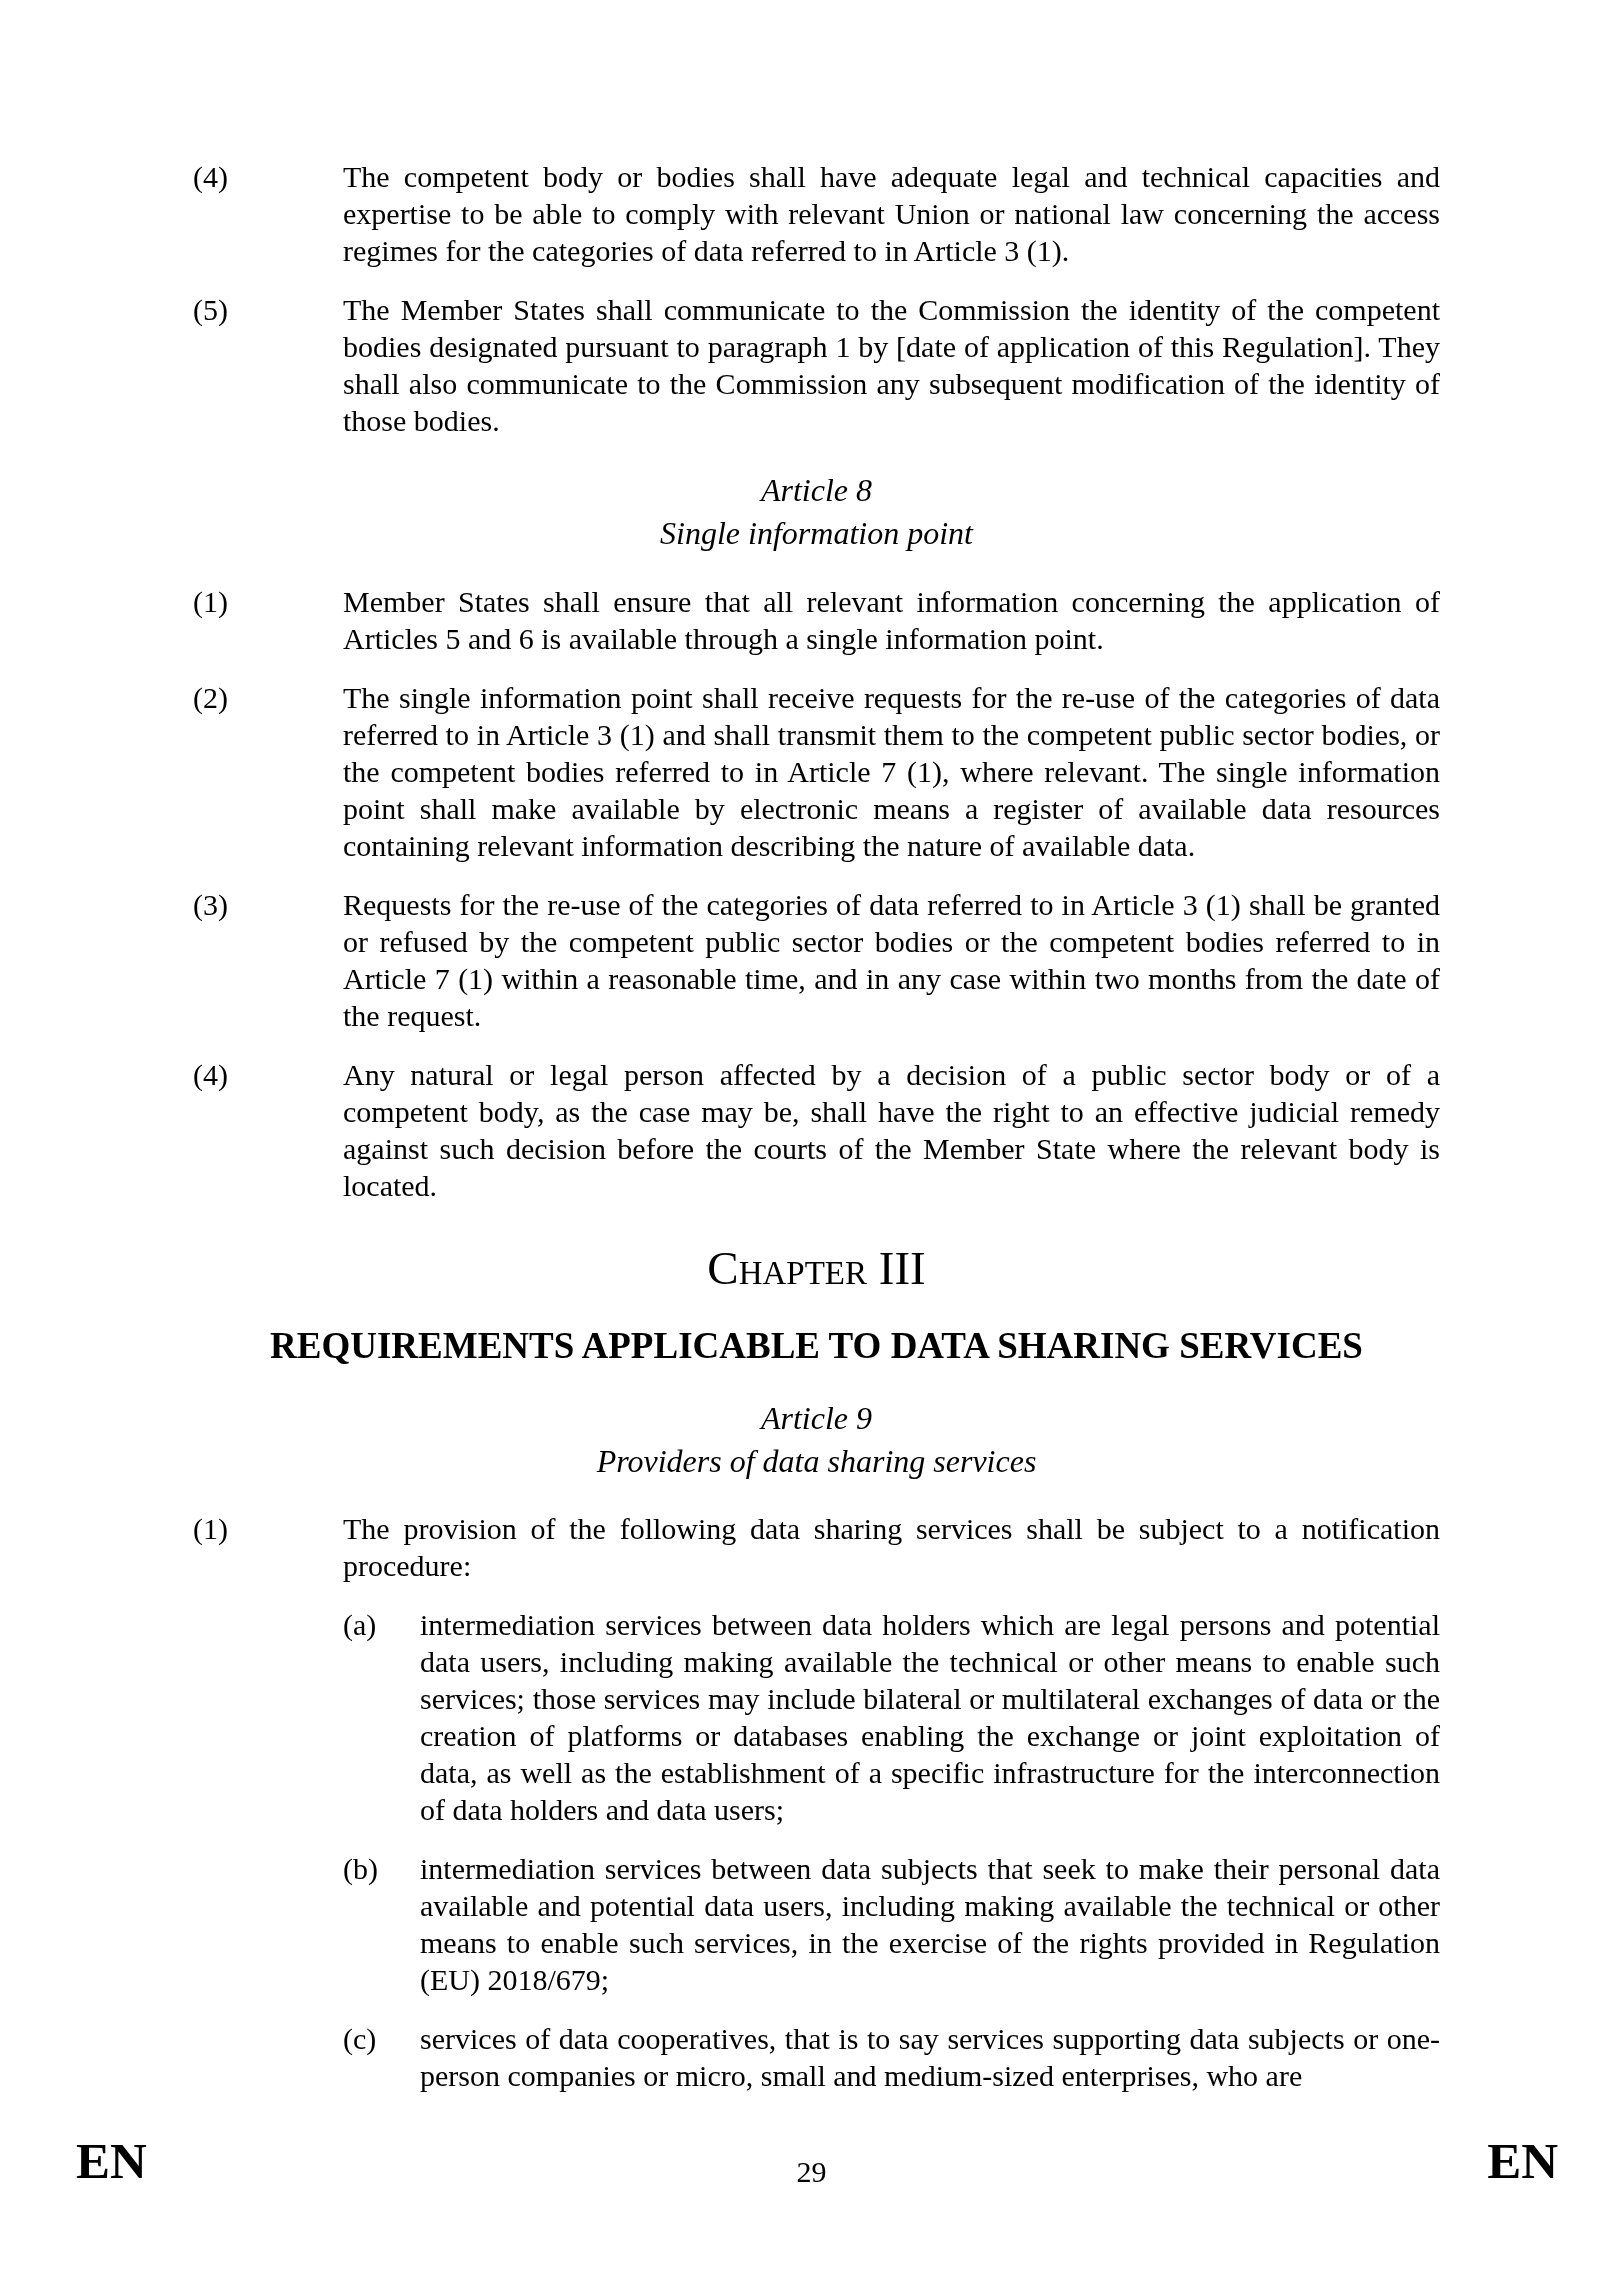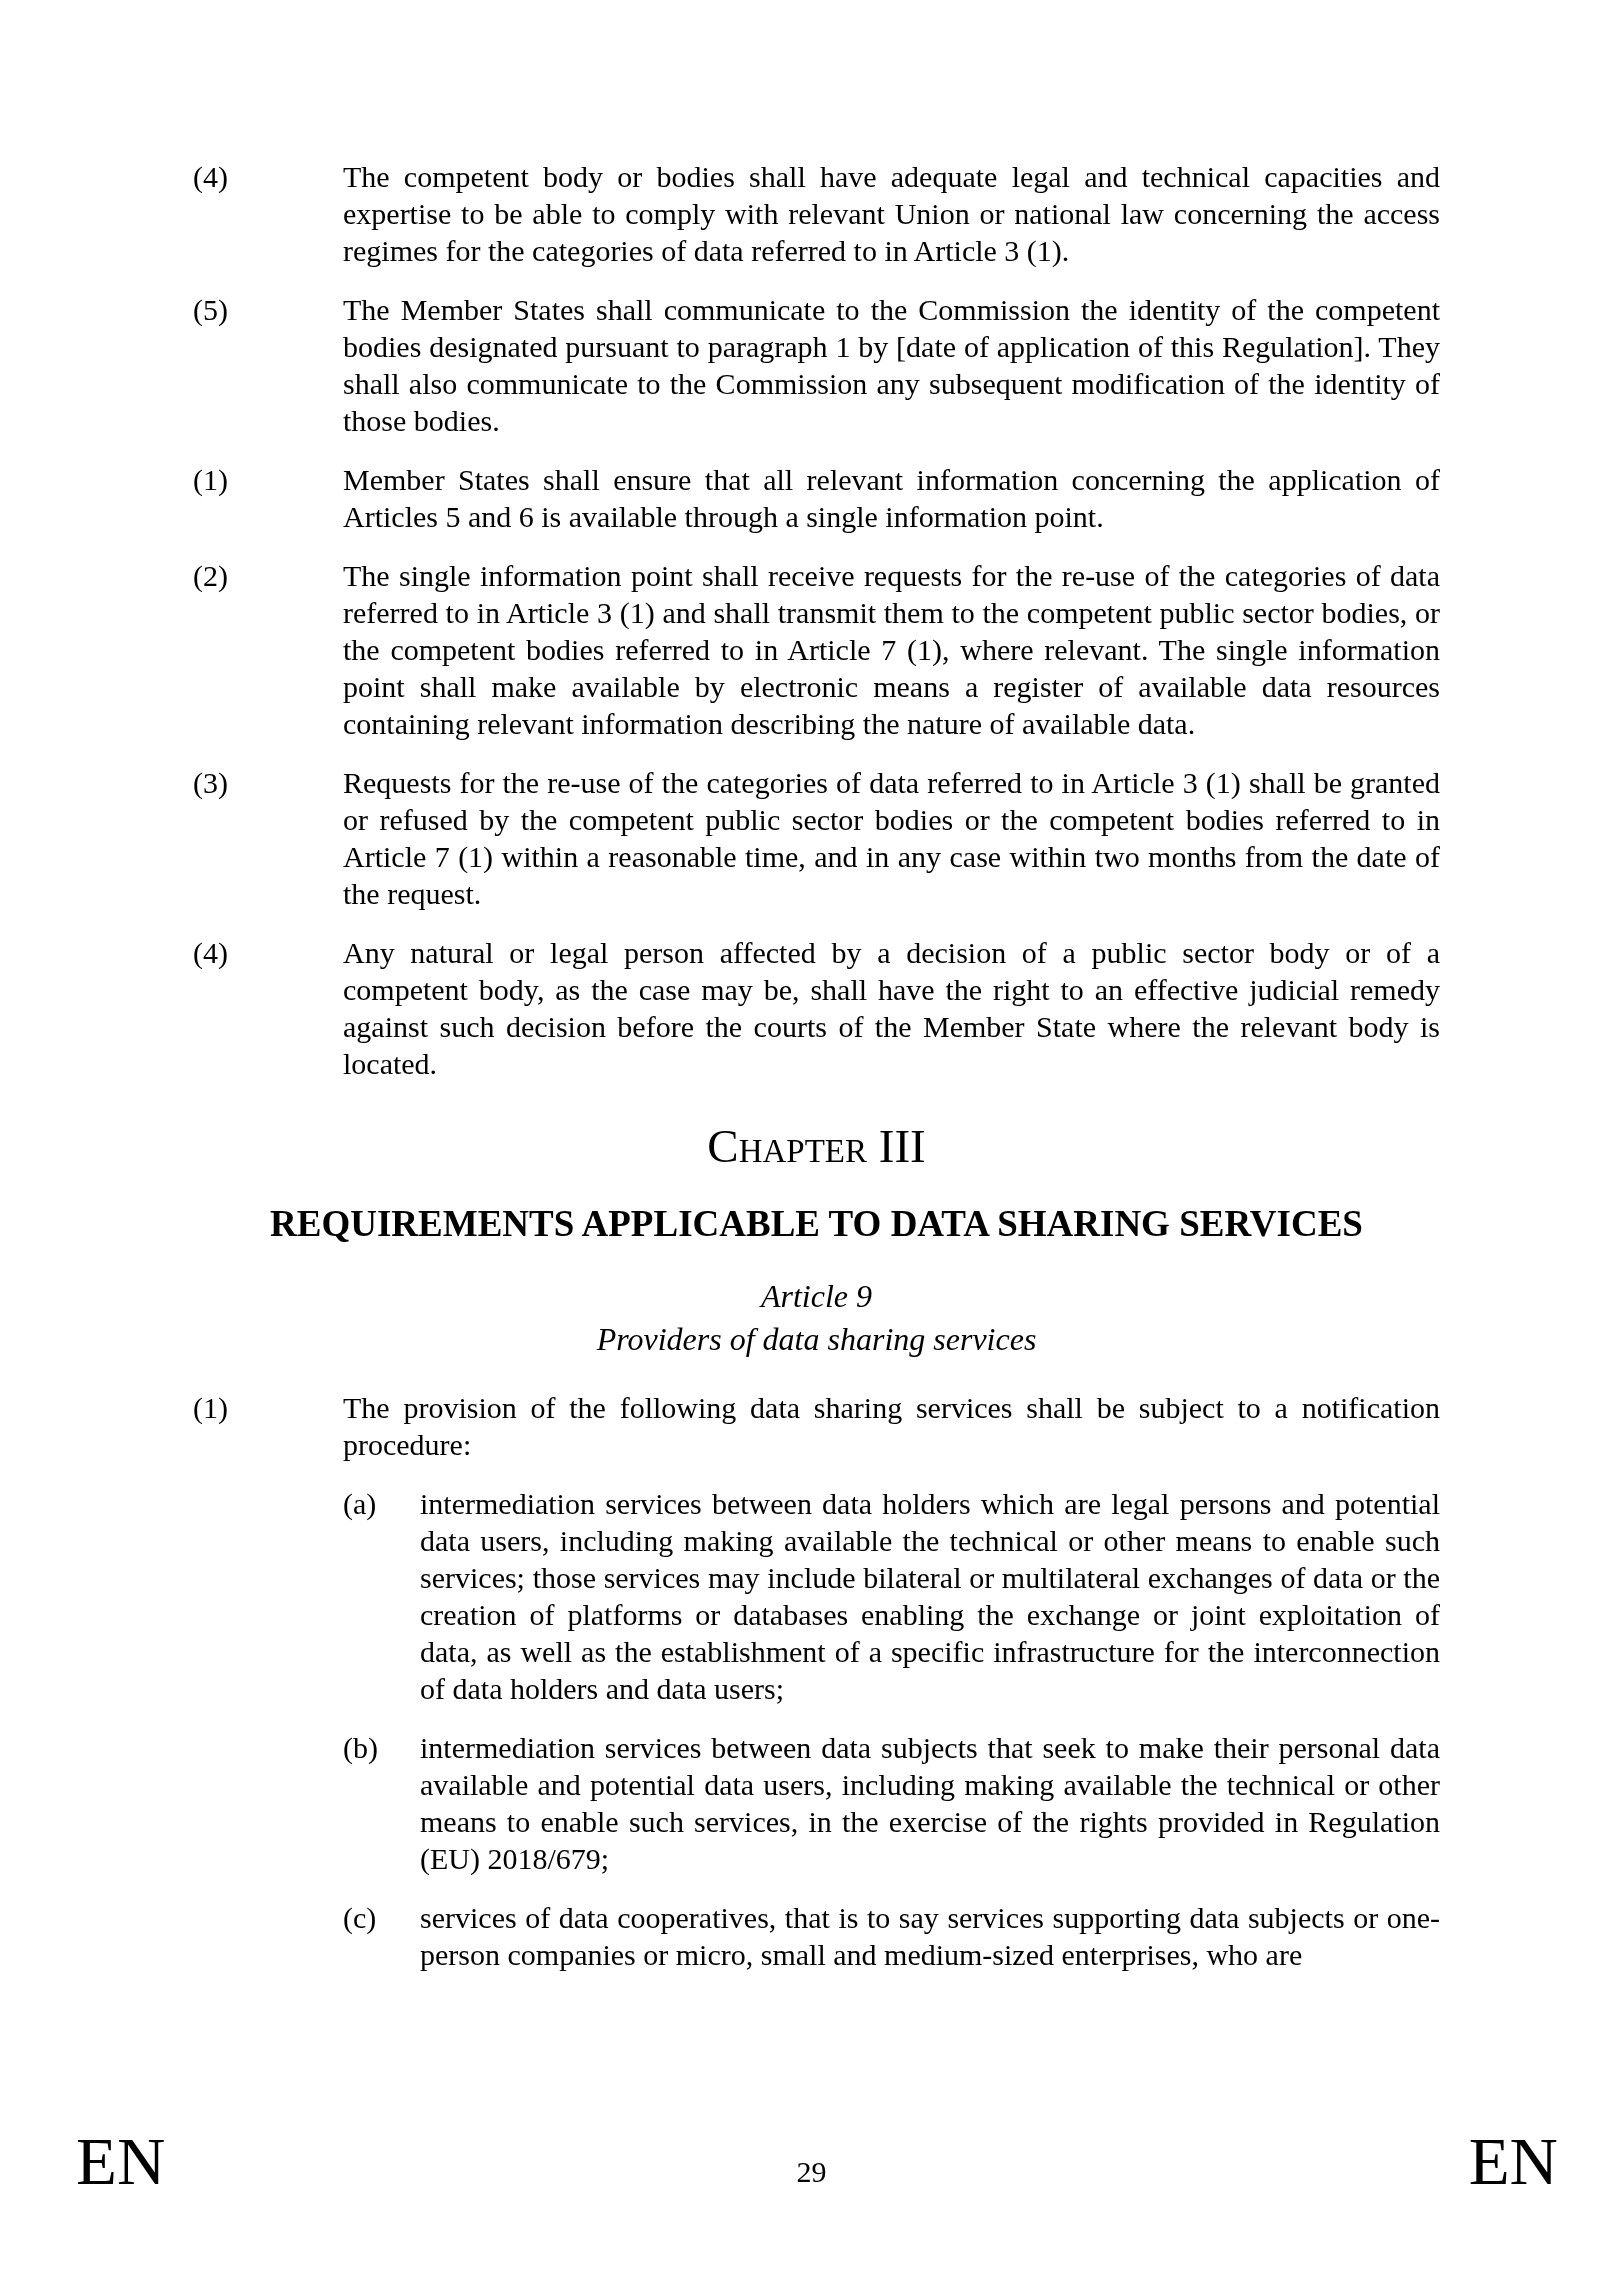--- a/index.html
+++ b/index.html
@@ -72,22 +72,22 @@
     margin-top: 22px;
   }
   .point:first-child { margin-top: 0; }
   .point-label { flex: 0 0 77px; }
   .point-text { flex: 1 1 auto; text-align: justify; }
 
   
   .footer-lang {
     position: absolute;
     top: 2125px;
-    font-weight: normal;
-    font-size: 67px;
+    font-weight: bold;
+    font-size: 51px;
     line-height: 73px;
   }
   .footer-lang.left  { left: 76px; }
   .footer-lang.right { right: 65px; }
   .page-number {
     position: absolute;
     left: 0;
     right: 0;
     top: 2155px;
     text-align: center;
@@ -103,20 +103,24 @@
 
     <div class="para">
       <span class="pnum">(4)</span>
       <div class="ptext">The competent body or bodies shall have adequate legal and technical capacities and expertise to be able to comply with relevant Union or national law concerning the access regimes for the categories of data referred to in Article 3 (1).</div>
     </div>
     <div class="para">
       <span class="pnum">(5)</span>
       <div class="ptext">The Member States shall communicate to the Commission the identity of the competent bodies designated pursuant to paragraph 1 by [date of application of this Regulation]. They shall also communicate to the Commission any subsequent modification of the identity of those bodies.</div>
     </div>
 
+    <header class="article-head">
+      <div>Article 8</div>
+      <div>Single information point</div>
+    </header>
 
     <div class="para">
       <span class="pnum">(1)</span>
       <div class="ptext">Member States shall ensure that all relevant information concerning the application of Articles 5 and 6 is available through a single information point.</div>
     </div>
     <div class="para">
       <span class="pnum">(2)</span>
       <div class="ptext">The single information point shall receive requests for the re-use of the categories of data referred to in Article 3 (1) and shall transmit them to the competent public sector bodies, or the competent bodies referred to in Article 7 (1), where relevant. The single information point shall make available by electronic means a register of available data resources containing relevant information describing the nature of available data.</div>
     </div>
     <div class="para">

